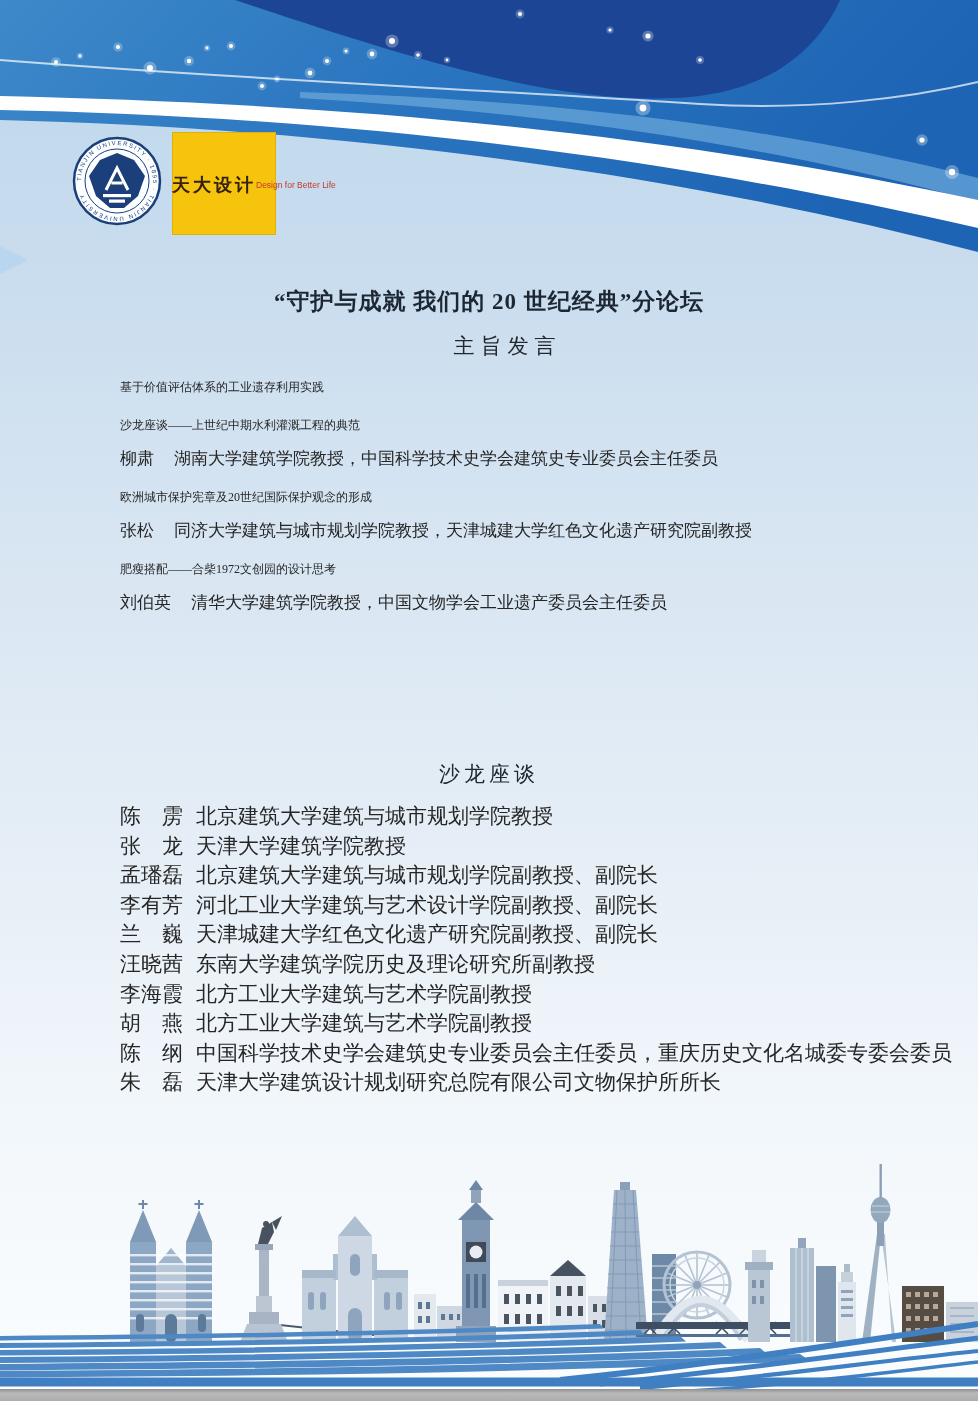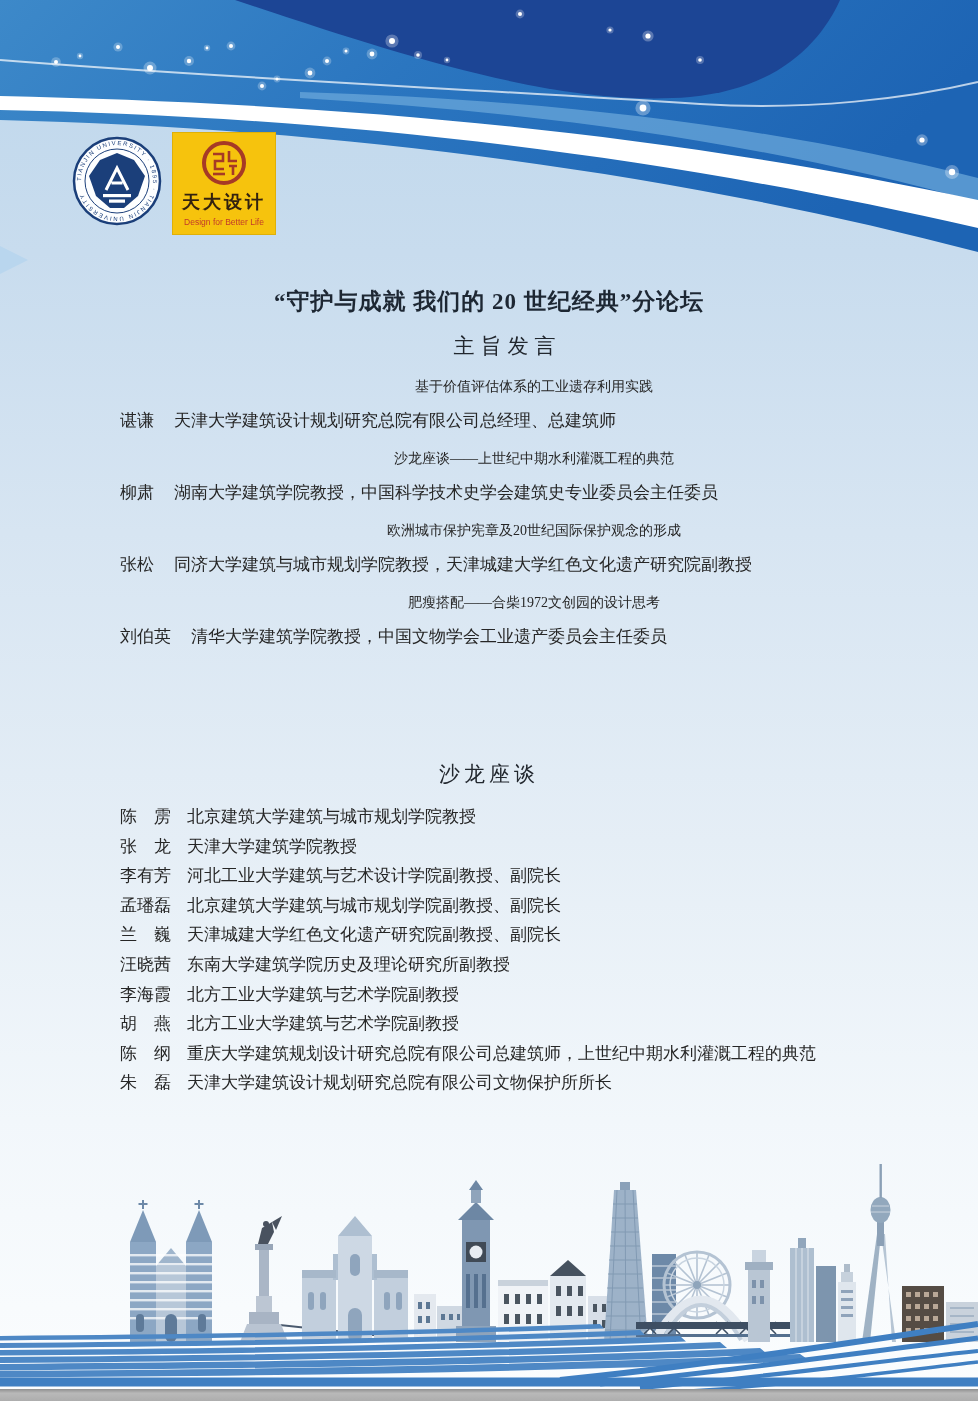--- a/index.html
+++ b/index.html
@@ -6,43 +6,43 @@
   .poster{
     position:relative; width:978px; height:1401px; overflow:hidden;
     font-family:"Liberation Serif","DejaVu Serif",serif;
     background:linear-gradient(180deg,#bed7ec 0%,#c8dcee 18%,#d7e5f2 38%,#e5eef6 60%,#f2f7fb 80%,#fbfdfe 100%);
   }
   svg{display:block;}
   .header-art{position:absolute;left:0;top:0;}
   .tju-seal{position:absolute;left:72px;top:134px;width:90px;height:94px;}
   .tda-logo{
     position:absolute;left:172px;top:132px;width:104px;height:103px;
-    background:#f6c30d;display:flex;flex-direction:column;align-items:center;justify-content:flex-start;
+    background:#f6c30d;display:flex;flex-direction:row;align-items:center;justify-content:flex-start;
     box-shadow:0 0 0 1px rgba(180,140,0,.35) inset;
   }
   .tda-seal{margin-top:7px;}
   .tda-name{font-family:"Liberation Sans","DejaVu Sans",sans-serif;font-weight:bold;font-size:18px;letter-spacing:3px;color:#33220f;margin-top:3px;white-space:nowrap;}
   .tda-tagline{font-family:"Liberation Sans","DejaVu Sans",sans-serif;font-weight:normal;font-size:8.5px;color:#c23a2a;margin-top:3px;white-space:nowrap;}
   .title{
     position:absolute;left:0;right:0;top:272px;margin:14px;text-align:center;
     font-size:23px;font-weight:bold;color:#1d2733;letter-spacing:1px;
   }
   .section-heading{
     position:absolute;left:0;right:0;margin:0;text-align:center;
     font-size:21px;font-weight:normal;color:#22272e;letter-spacing:6px;
   }
   .keynote-heading{top:332px;margin-left:37px;}
   .salon-heading{top:760px;letter-spacing:4px;}
   .keynote-list{position:absolute;left:120px;right:30px;top:370px;color:#262626;}
   .talk{margin-bottom:4px;}
-  .talk .topic{font-size:14px;line-height:34px;white-space:nowrap;text-align:center;}
+  .talk .topic{font-size:12px;line-height:34px;white-space:nowrap;}
   .talk .speaker-line{font-size:17px;line-height:34px;white-space:nowrap;}
   .talk .sp-name{margin-right:20px;}
   .panel-list{position:absolute;left:120px;right:10px;top:802px;color:#262626;}
-  .panelist{font-size:17px;line-height:29.6px;white-space:nowrap;}
+  .panelist{font-size:21px;line-height:29.6px;white-space:nowrap;}
   .pl-name{display:inline-block;min-width:54px;margin-right:13px;}
   .skyline{position:absolute;left:0;top:1158px;}
   .waves{position:absolute;left:0;top:1314px;}
   .bottom-bar{
     position:absolute;left:0;top:1389px;width:978px;height:12px;
     background:linear-gradient(180deg,#8f8f8f 0%,#b9b9b9 35%,#adadad 100%);
   }
 </style>
 </head>
 <body>
@@ -153,23 +153,20 @@
     <div class="tda-tagline">Design for Better Life</div>
   </div>
 
   <h1 class="title">“守护与成就 我们的 20 世纪经典”分论坛</h1>
 
   <h2 class="section-heading keynote-heading">主旨发言</h2>
 
   <div class="keynote-list">
     <div class="talk">
       <div class="topic">基于价值评估体系的工业遗存利用实践</div>
-      <div class="speaker-line">
-        <span class="sp-name">谌谦</span><span class="sp-affil">天津大学建筑设计规划研究总院有限公司总经理、总建筑师</span>
-      </div>
     </div>
     <div class="talk">
       <div class="topic">沙龙座谈——上世纪中期水利灌溉工程的典范</div>
       <div class="speaker-line">
         <span class="sp-name">柳肃</span><span class="sp-affil">湖南大学建筑学院教授，中国科学技术史学会建筑史专业委员会主任委员</span>
       </div>
     </div>
     <div class="talk">
       <div class="topic">欧洲城市保护宪章及20世纪国际保护观念的形成</div>
       <div class="speaker-line">
@@ -182,27 +179,27 @@
         <span class="sp-name">刘伯英</span><span class="sp-affil">清华大学建筑学院教授，中国文物学会工业遗产委员会主任委员</span>
       </div>
     </div>
   </div>
 
   <h2 class="section-heading salon-heading">沙龙座谈</h2>
 
   <div class="panel-list">
     <div class="panelist"><span class="pl-name">陈　雳</span><span class="pl-affil">北京建筑大学建筑与城市规划学院教授</span></div>
     <div class="panelist"><span class="pl-name">张　龙</span><span class="pl-affil">天津大学建筑学院教授</span></div>
+    <div class="panelist"><span class="pl-name">孟璠磊</span><span class="pl-affil">北京建筑大学建筑与城市规划学院副教授、副院长</span></div>
     <div class="panelist"><span class="pl-name">李有芳</span><span class="pl-affil">河北工业大学建筑与艺术设计学院副教授、副院长</span></div>
-    <div class="panelist"><span class="pl-name">孟璠磊</span><span class="pl-affil">北京建筑大学建筑与城市规划学院副教授、副院长</span></div>
     <div class="panelist"><span class="pl-name">兰　巍</span><span class="pl-affil">天津城建大学红色文化遗产研究院副教授、副院长</span></div>
     <div class="panelist"><span class="pl-name">汪晓茜</span><span class="pl-affil">东南大学建筑学院历史及理论研究所副教授</span></div>
     <div class="panelist"><span class="pl-name">李海霞</span><span class="pl-affil">北方工业大学建筑与艺术学院副教授</span></div>
     <div class="panelist"><span class="pl-name">胡　燕</span><span class="pl-affil">北方工业大学建筑与艺术学院副教授</span></div>
-    <div class="panelist"><span class="pl-name">陈　纲</span><span class="pl-affil">重庆大学建筑规划设计研究总院有限公司总建筑师，上世纪中期水利灌溉工程的典范</span></div>
+    <div class="panelist"><span class="pl-name">陈　纲</span><span class="pl-affil">中国科学技术史学会建筑史专业委员会主任委员，重庆历史文化名城委专委会委员</span></div>
     <div class="panelist"><span class="pl-name">朱　磊</span><span class="pl-affil">天津大学建筑设计规划研究总院有限公司文物保护所所长</span></div>
   </div>
 
   <svg class="skyline" width="978" height="190" viewBox="0 0 978 190">
 
     <g>
       <rect x="130" y="84" width="26" height="100" fill="#8ca7c4"></rect>
       <rect x="186" y="84" width="26" height="100" fill="#8ca7c4"></rect>
       <polygon points="130,84 143,52 156,84" fill="#7e9ab8"></polygon>
       <polygon points="186,84 199,52 212,84" fill="#7e9ab8"></polygon>

